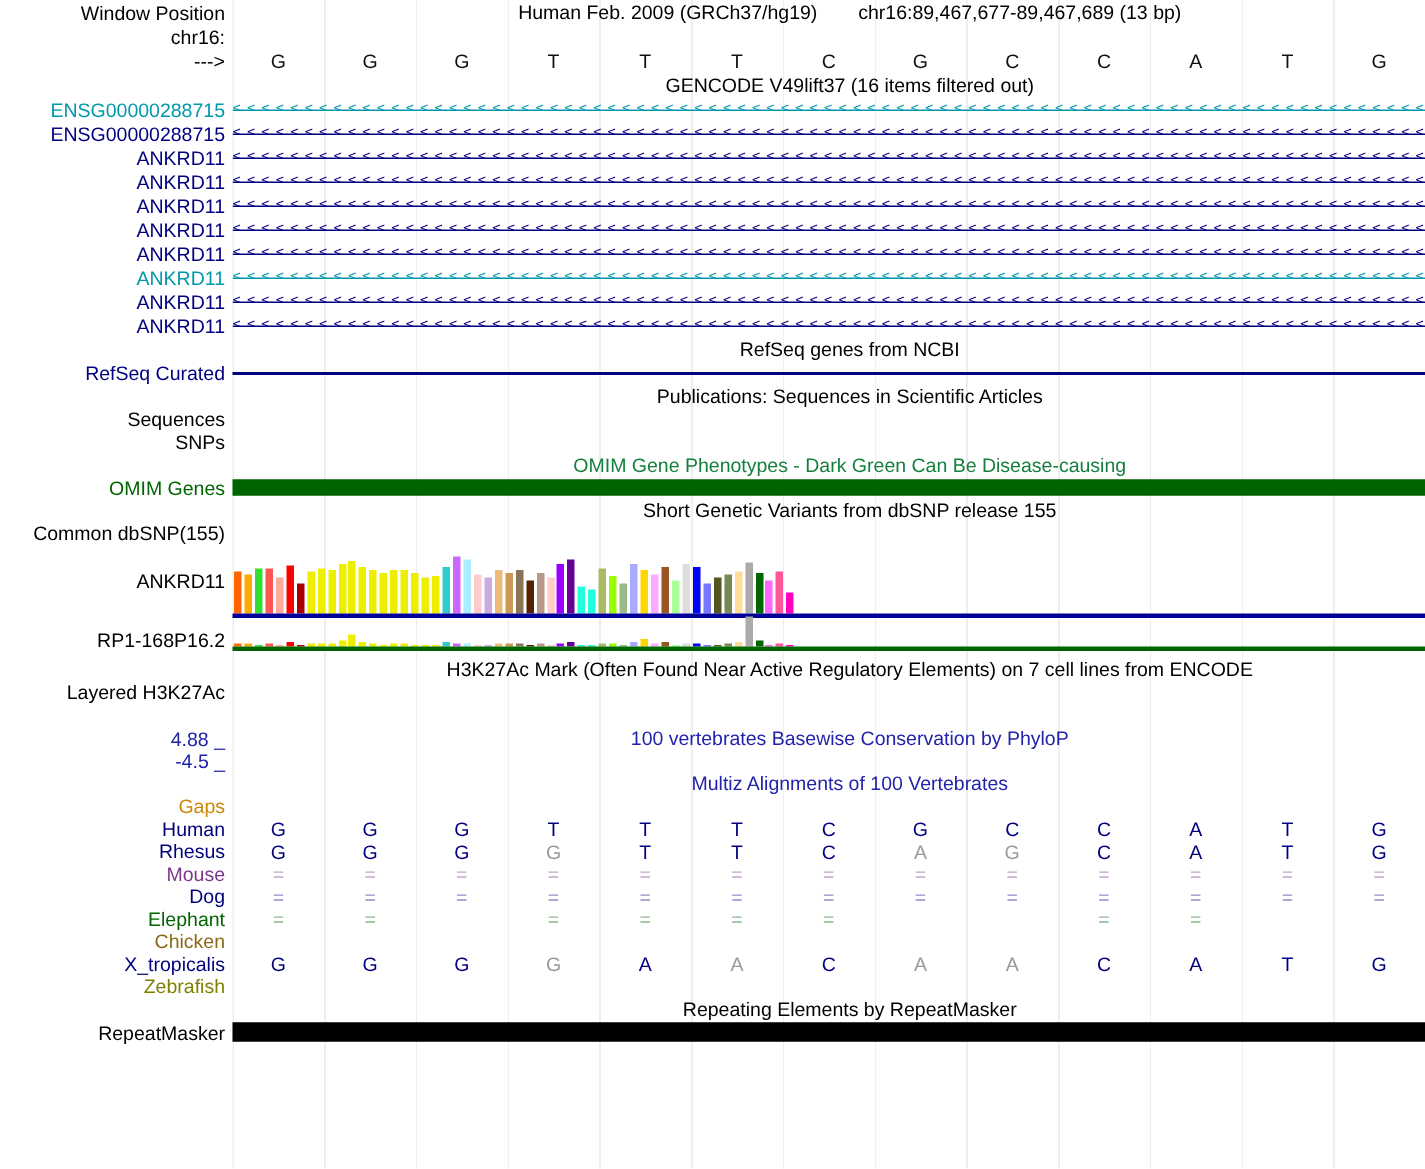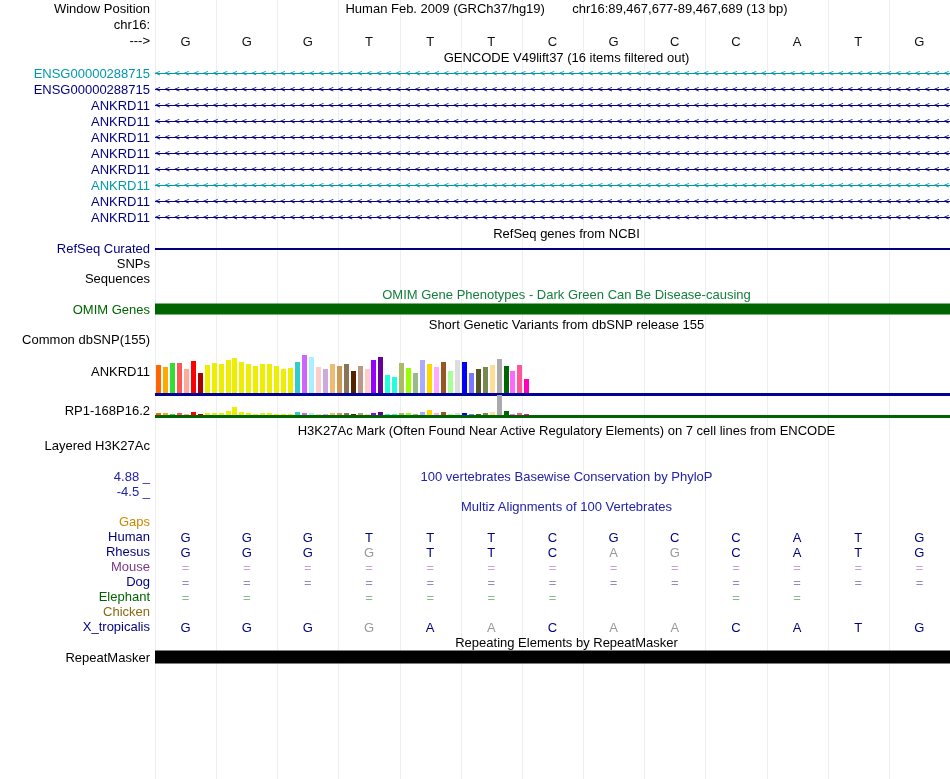--- a/index.html
+++ b/index.html
@@ -157,26 +157,32 @@
           <div class="title">RefSeq genes from NCBI</div>
         </div>
     </div>
     <div class="row" style="height:15px">
       <div class="lbl" style="color:#000080">RefSeq Curated</div>
       <div class="trk">
           <div class="hline" style="background:#000080;height:2px"></div>
         </div>
     </div>
 
+    <div class="row" style="height:16px">
+      <div class="lbl"></div>
+      <div class="trk">
+          <div class="title">Publications: Sequences in Scientific Articles</div>
+        </div>
+    </div>
+    <div class="row" style="height:15px">
+      <div class="lbl">Sequences</div>
+      <div class="trk"></div>
+    </div>
     <div class="row" style="height:15px">
       <div class="lbl">SNPs</div>
-      <div class="trk"></div>
-    </div>
-    <div class="row" style="height:15px">
-      <div class="lbl">Sequences</div>
       <div class="trk"></div>
     </div>
 
     <div class="row" style="height:16px">
       <div class="lbl"></div>
       <div class="trk">
           <div class="title" style="color:#15803d">OMIM Gene Phenotypes - Dark Green Can Be Disease-causing</div>
         </div>
     </div>
     <div class="row" style="height:14px">
@@ -459,20 +465,24 @@
             <span class="base" style="left: 336.346px; color: rgb(153, 153, 153);">A</span>
             <span class="base" style="left: 397.5px; color: rgb(0, 0, 128);">C</span>
             <span class="base" style="left: 458.654px; color: rgb(153, 153, 153);">A</span>
             <span class="base" style="left: 519.808px; color: rgb(153, 153, 153);">A</span>
             <span class="base" style="left: 580.962px; color: rgb(0, 0, 128);">C</span>
             <span class="base" style="left: 642.115px; color: rgb(0, 0, 128);">A</span>
             <span class="base" style="left: 703.269px; color: rgb(0, 0, 128);">T</span>
             <span class="base" style="left: 764.423px; color: rgb(0, 0, 128);">G</span>
           </div>
         </div>
+        <div class="row" style="height: 15px;">
+          <div class="lbl" style="color: rgb(128, 128, 0);">Zebrafish</div>
+          <div class="trk"></div>
+        </div>
       </div>
 
     <div class="row" style="height:16px">
       <div class="lbl"></div>
       <div class="trk">
           <div class="title">Repeating Elements by RepeatMasker</div>
         </div>
     </div>
     <div class="row" style="height:14px">
       <div class="lbl">RepeatMasker</div>

